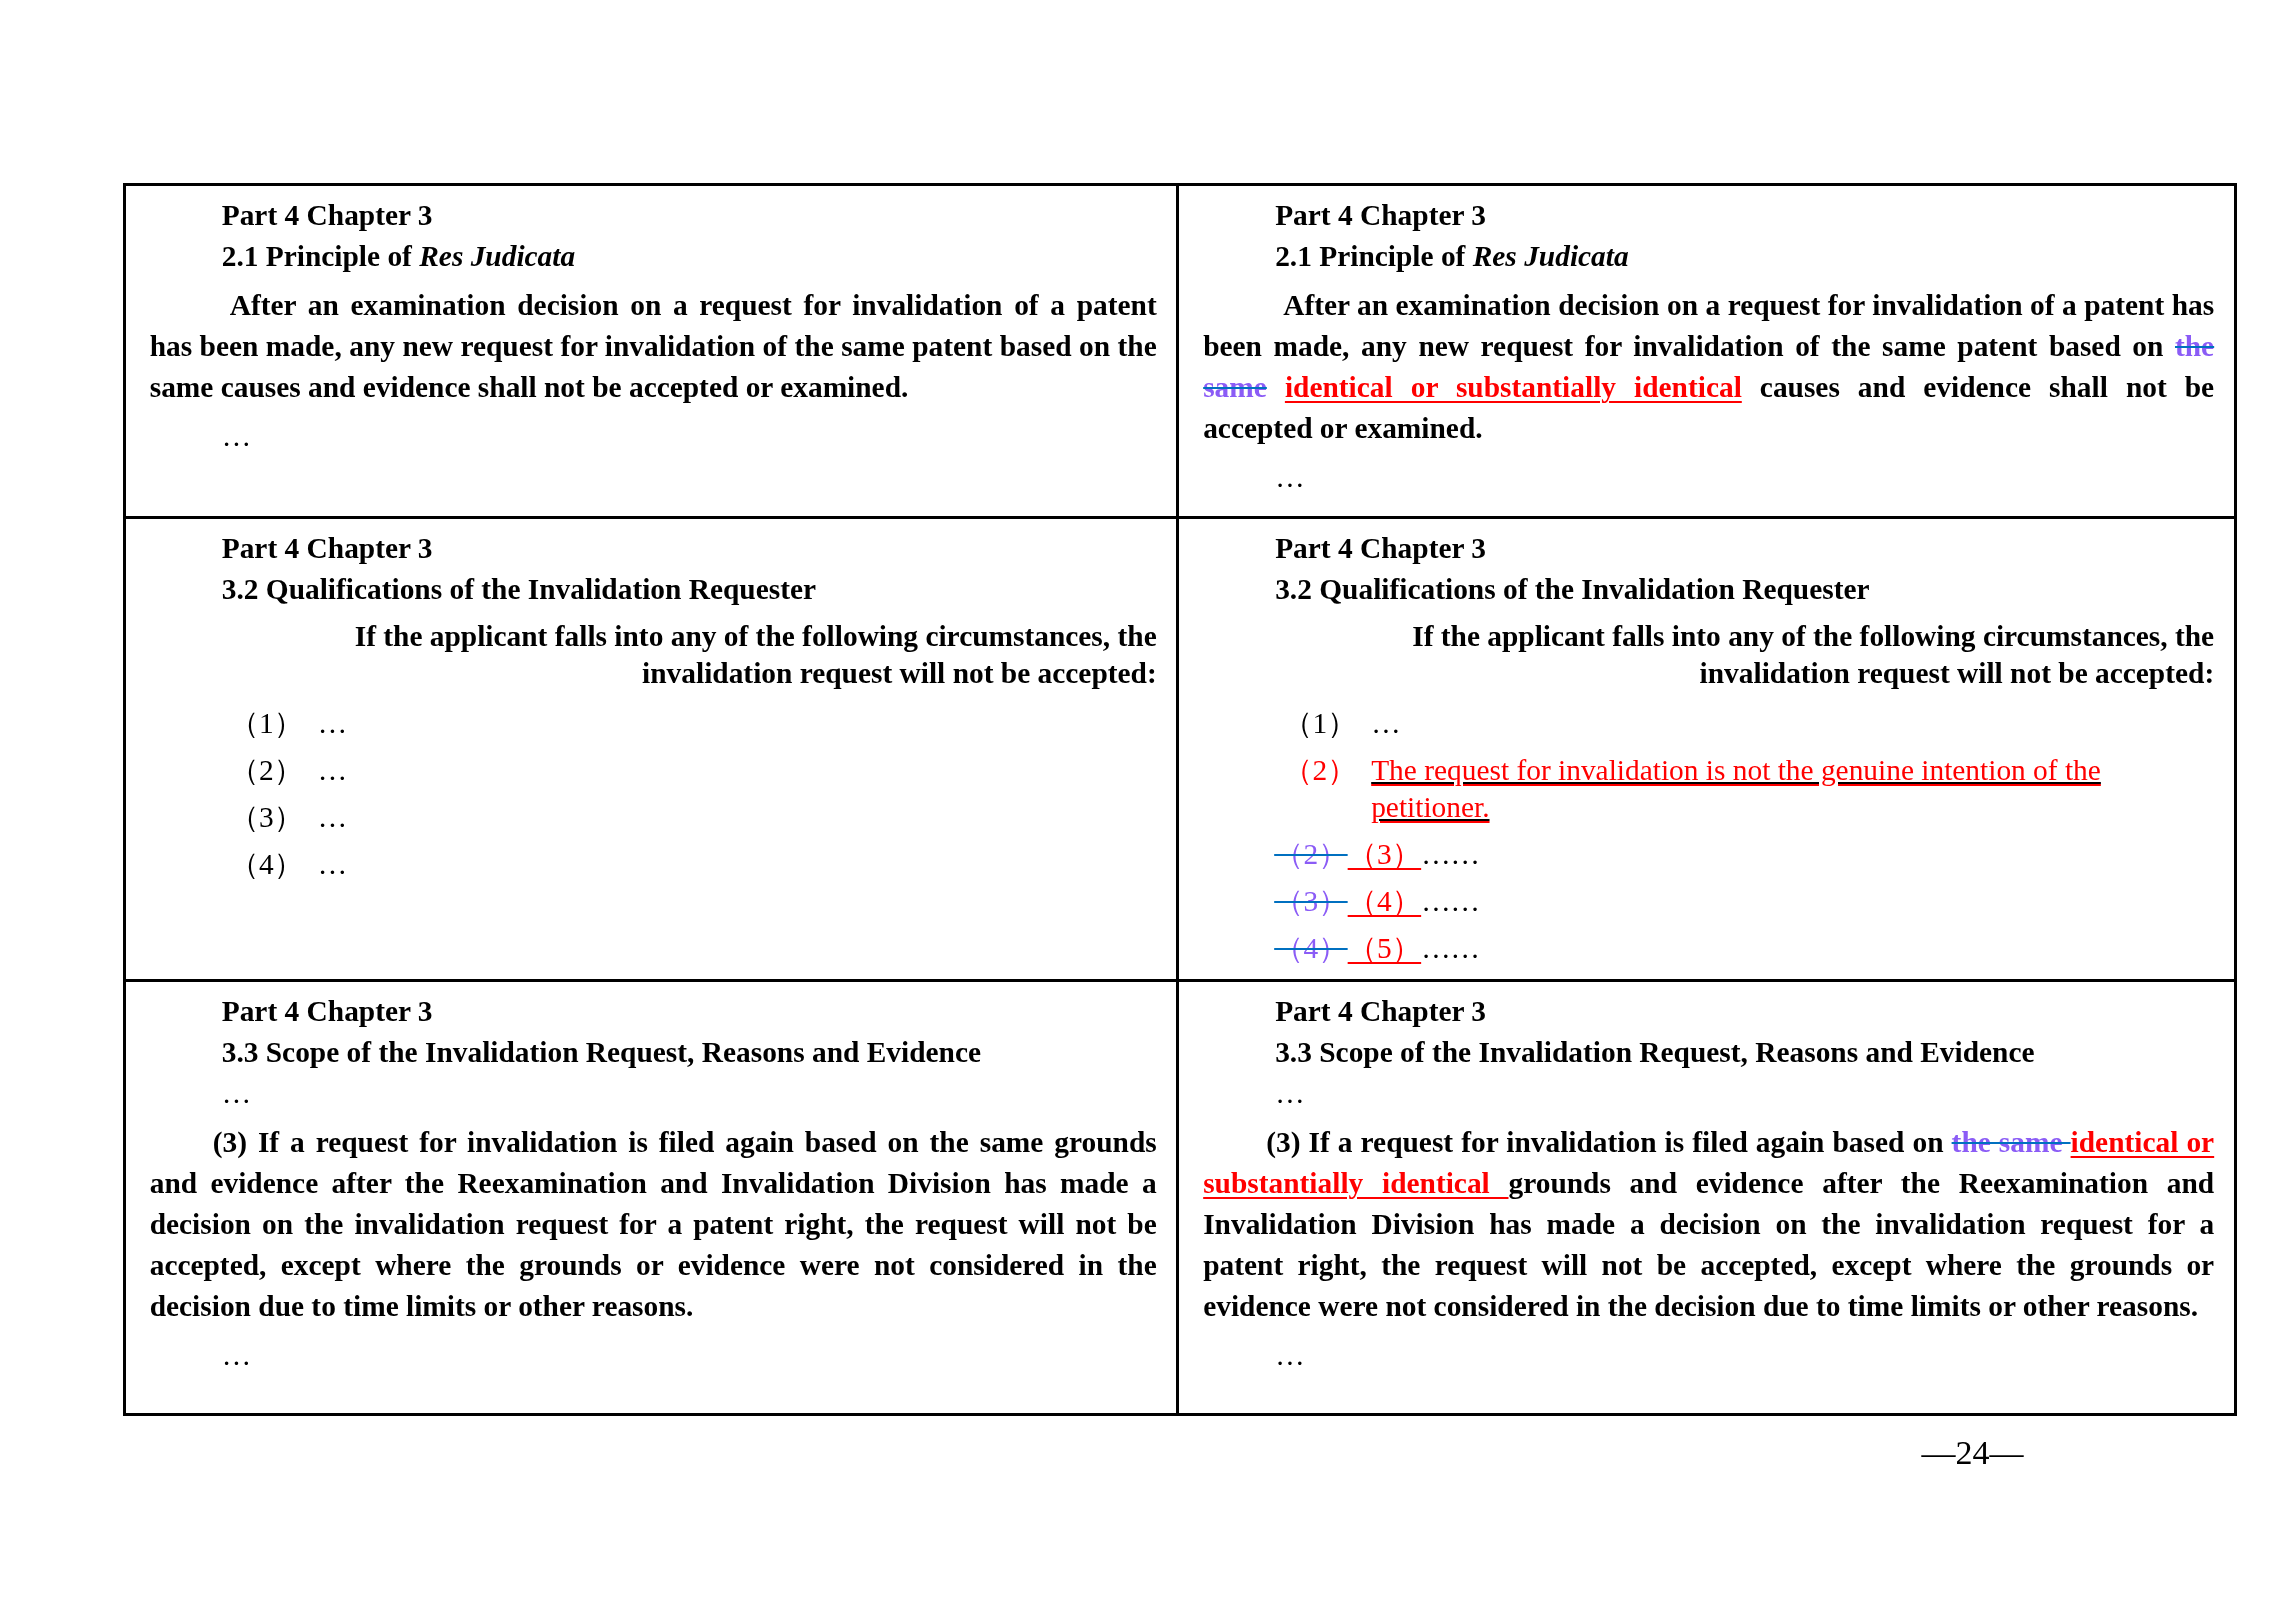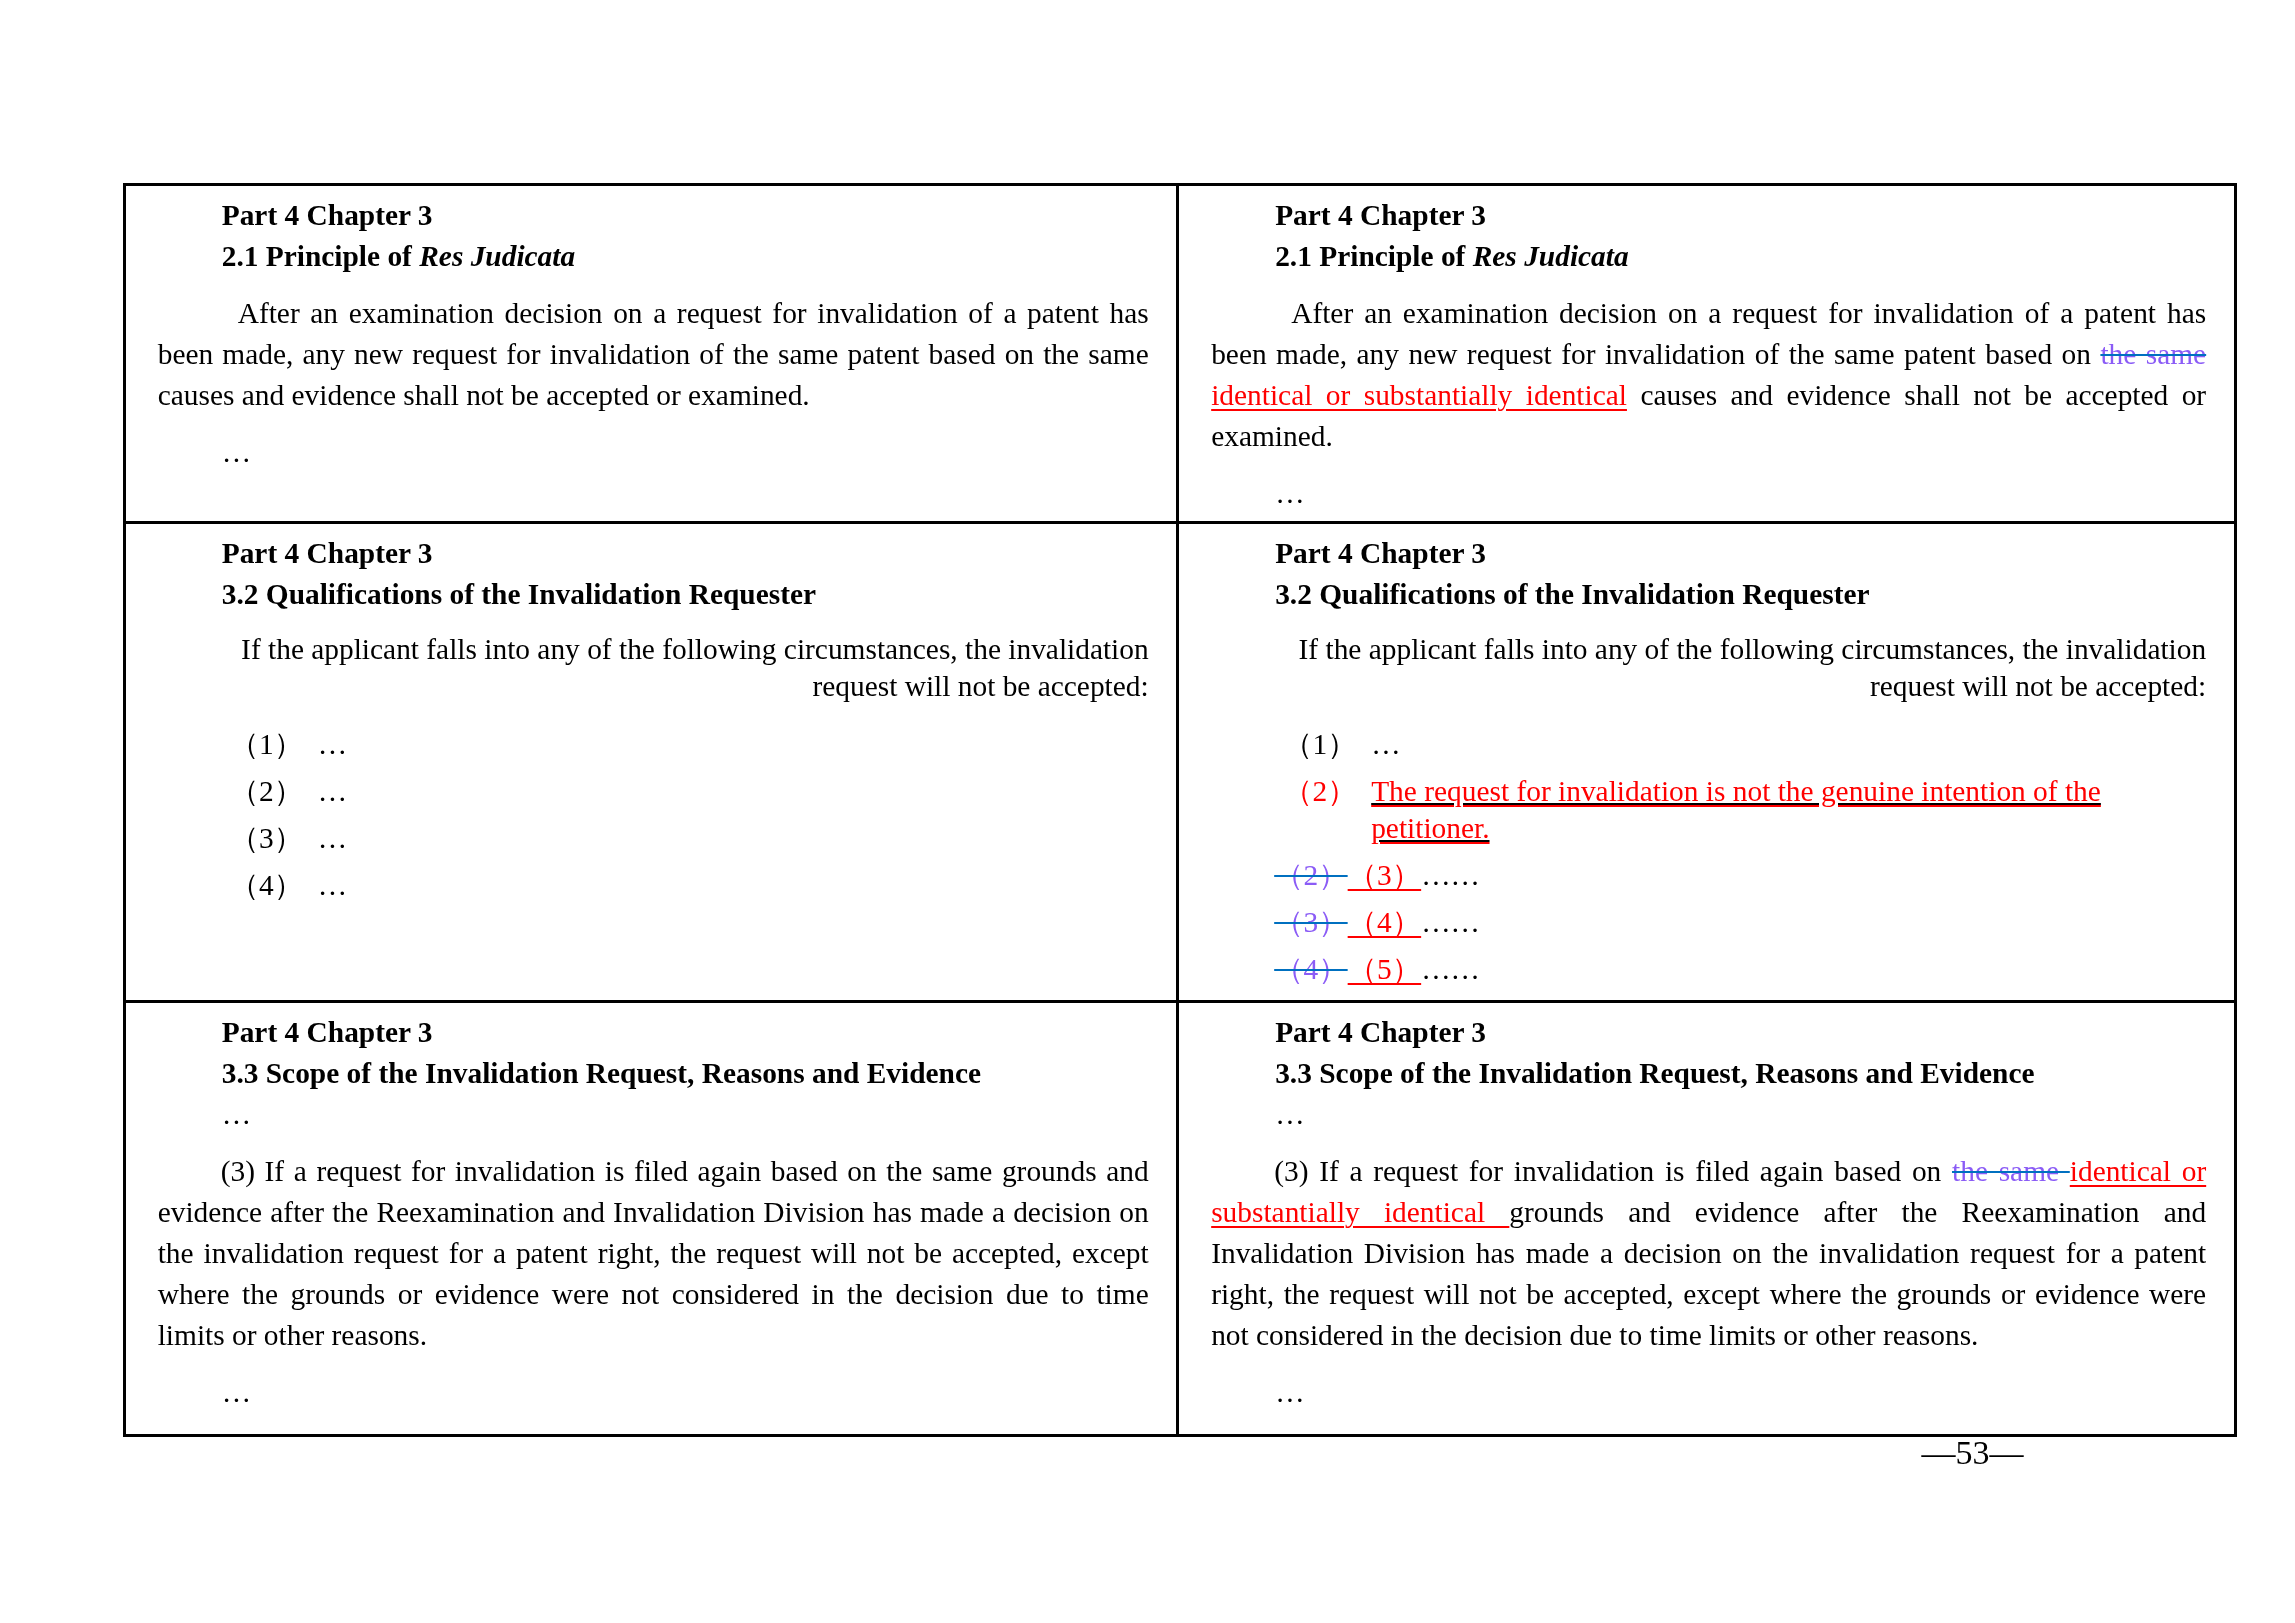--- a/index.html
+++ b/index.html
@@ -43,23 +43,24 @@
 
   .h {
     font-weight: bold;
     text-indent: 0;
     padding-left: 80px;
     margin: 0;
     white-space: nowrap;
   }
   .h i { }
   .p {
-    margin: 16px;
+    margin: 8px;
     text-align: justify;
     text-indent: 80px;
+    font-weight: bold;
   }
   .p.left-align { text-align: right; }
   .p.small-indent { text-indent: 63px; line-height: 37px; }
   .ellipsis {
     margin: 0;
     padding-left: 80px;
   }
   .list-item {
     margin: 0;
     padding-left: 88px;
@@ -182,15 +183,15 @@
         <p class="h">Part 4 Chapter 3</p>
         <p class="h">3.3 Scope of the Invalidation Request, Reasons and Evidence</p>
         <p class="ellipsis">…</p>
         <p class="p" style="text-indent:63px"><span>(3) If a request for invalidation is filed again based on </span><span class="del">the same </span><span class="ins">identical or substantially identical </span><span>grounds and evidence after the Reexamination and Invalidation Division has made a decision on the invalidation request for a patent right, the request will not be accepted, except where the grounds or evidence were not considered in the decision due to time limits or other reasons.</span></p>
         <p class="ellipsis">…</p>
       </td>
     </tr>
   </tbody>
     </table>
 
-  <div class="page-number">—53—</div>
+  <div class="page-number">—24—</div>
 </div>
 
 
 </body></html>

